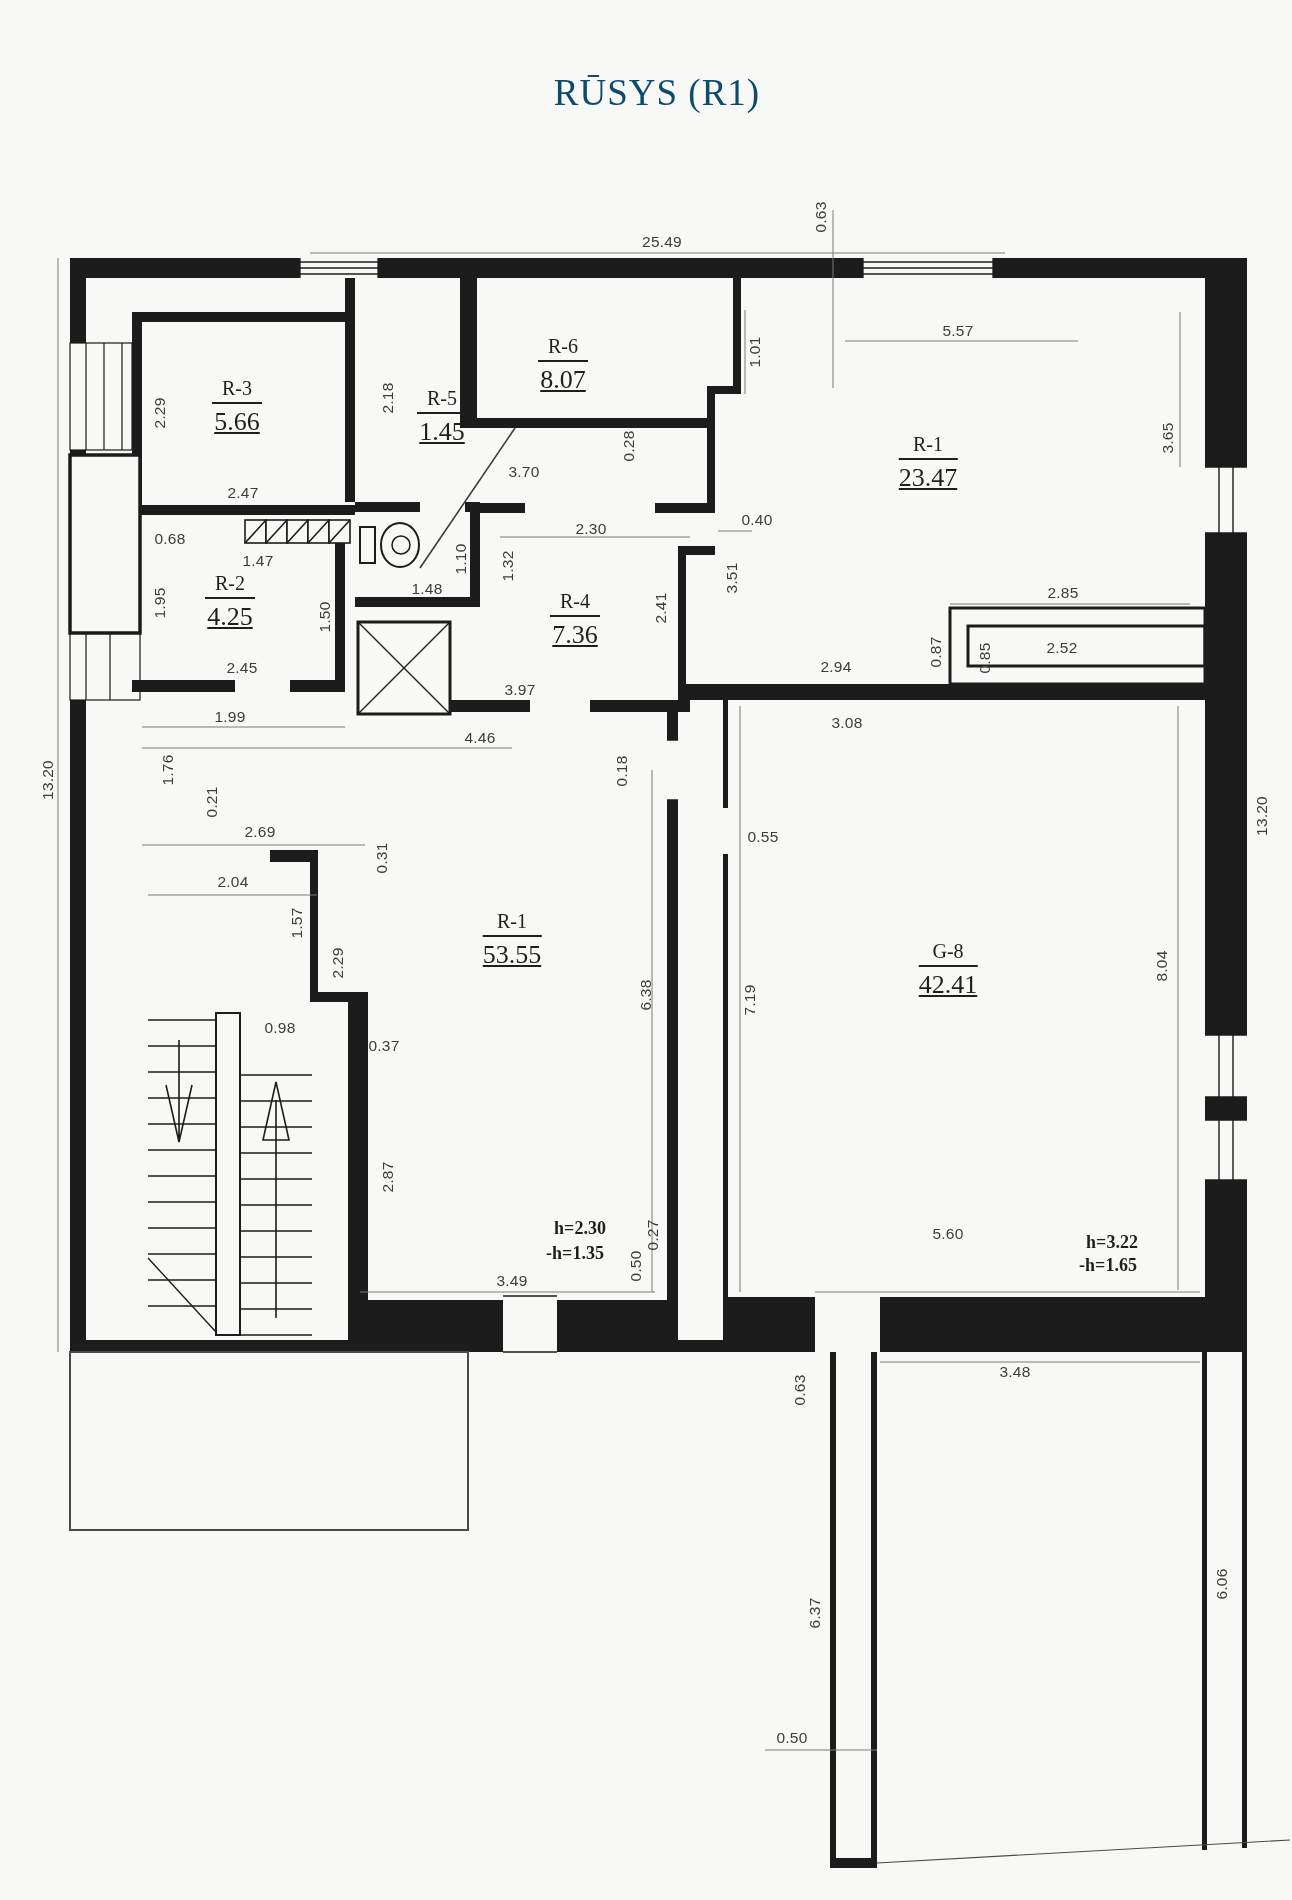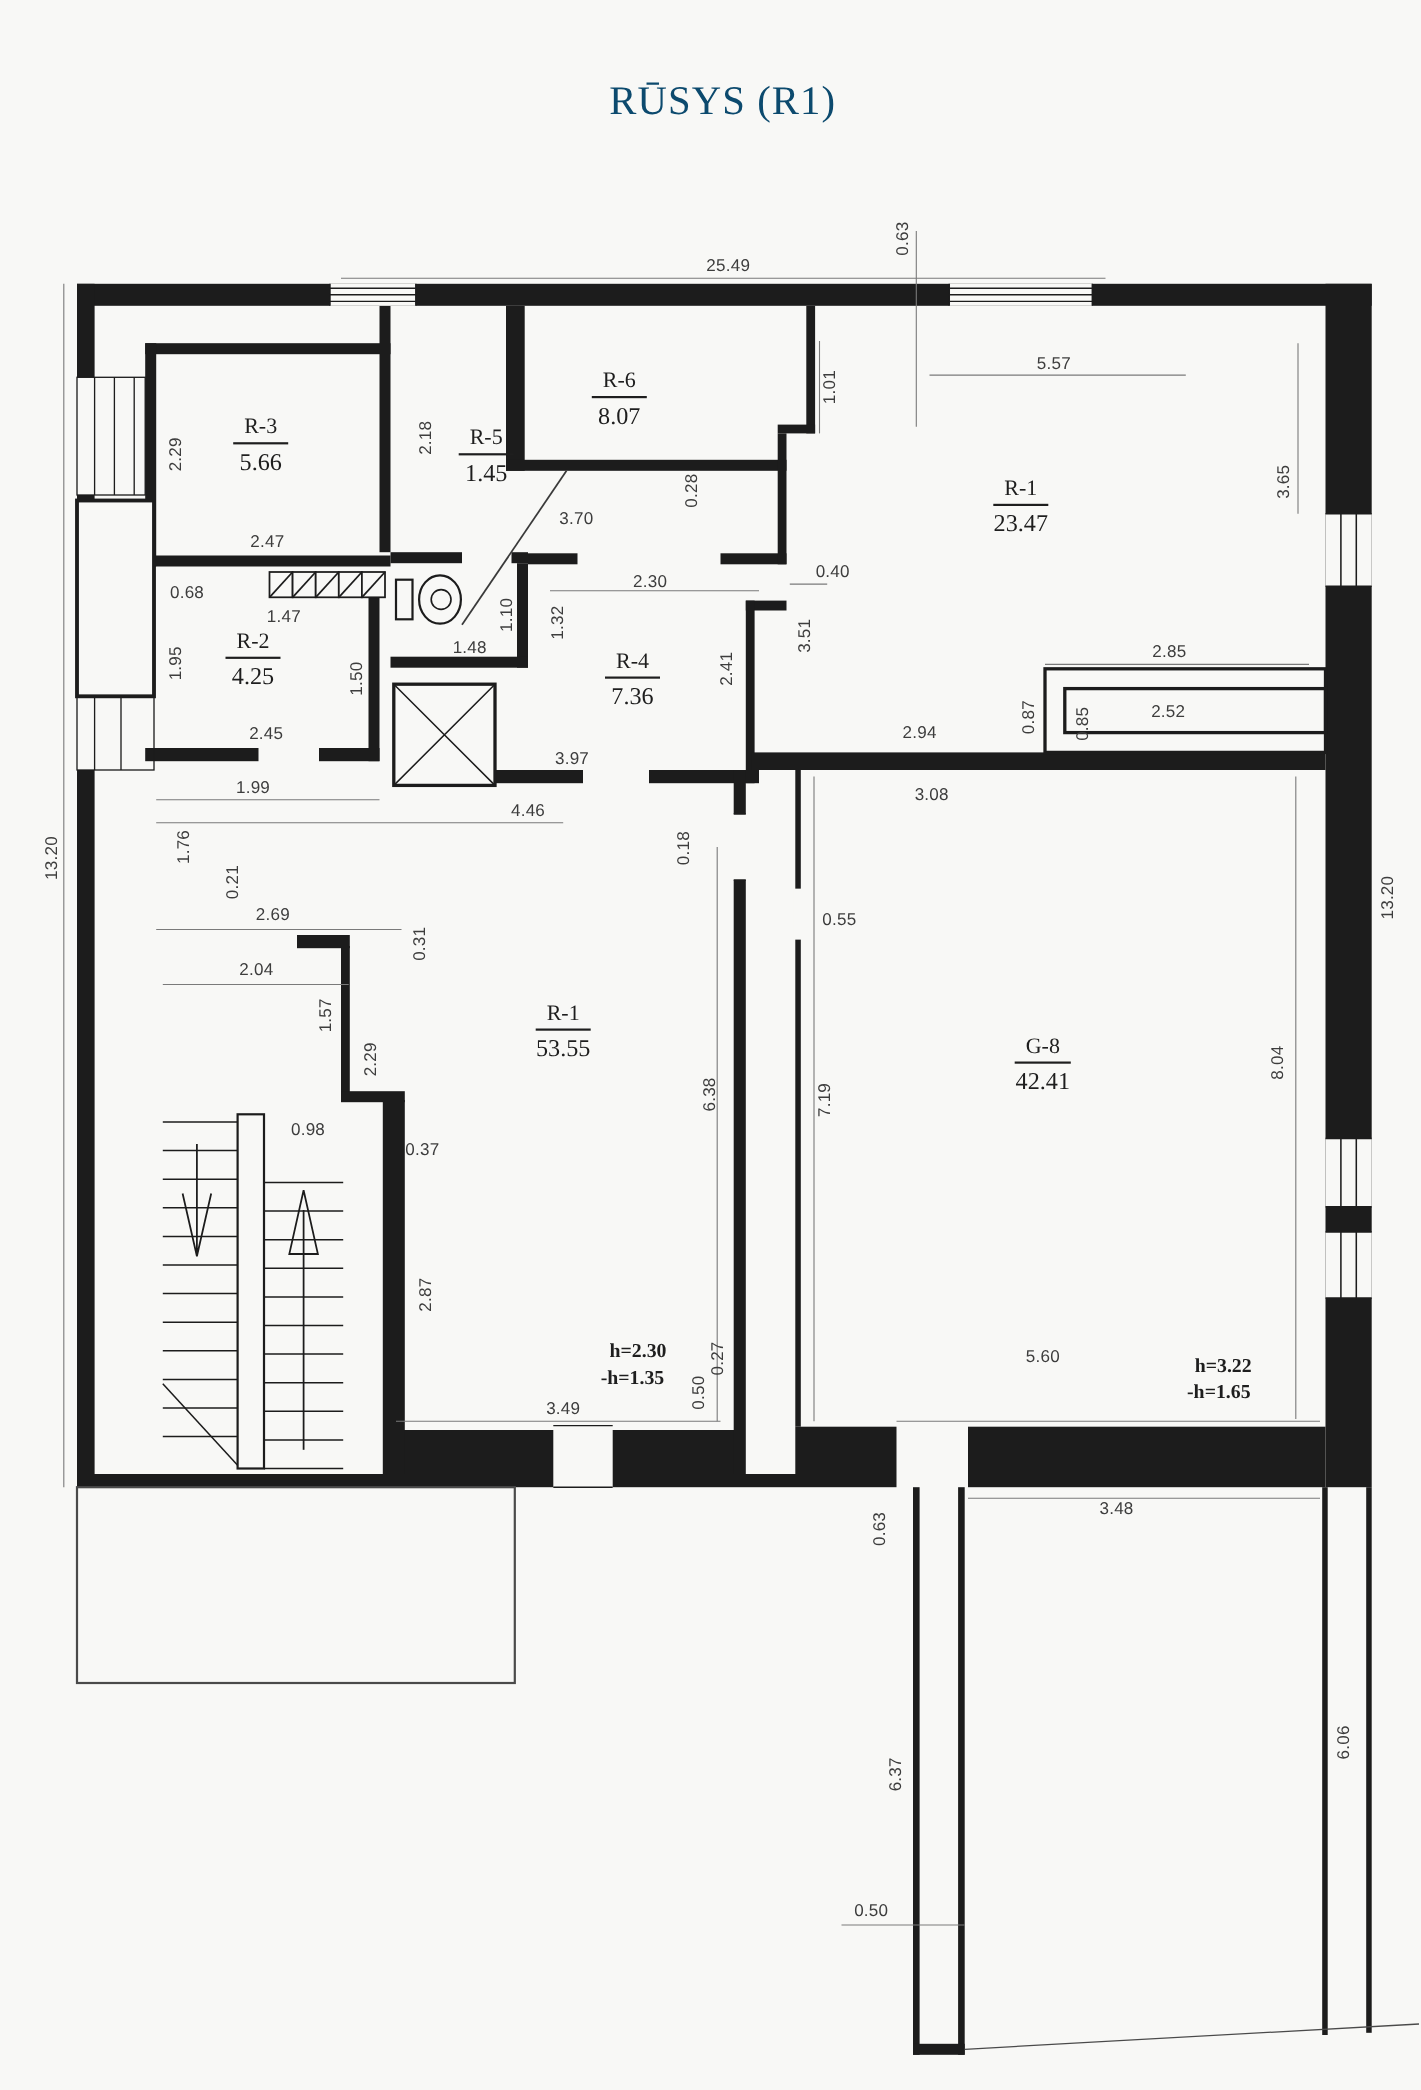--- a/index.html
+++ b/index.html
@@ -8,21 +8,21 @@
   .plan svg{position:absolute;left:0;top:0;}
   .title{position:absolute;transform:translate(-50%,-50%);font-family:"Liberation Serif",serif;
          font-size:37px;color:#0c4a6e;letter-spacing:1px;white-space:nowrap;}
   .dim{position:absolute;transform:translate(-50%,-50%);font-size:15.5px;color:#3d3d3d;
        letter-spacing:.2px;white-space:nowrap;line-height:1;}
   .dim.v{transform:translate(-50%,-50%) rotate(-90deg);}
   .room{position:absolute;transform:translate(-50%,0);text-align:center;color:#1e1e1e;
         font-family:"Liberation Serif",serif;}
   .room .rname{font-size:20px;line-height:1.05;border-bottom:2.5px solid #1e1e1e;
                padding:0 10px 3px;white-space:nowrap;}
-  .room .rarea{font-size:22px;padding-top:3px;white-space:nowrap;}
+  .room .rarea{font-size:26px;padding-top:3px;white-space:nowrap;text-decoration:underline;}
   .hnote{position:absolute;transform:translate(-50%,-50%);font-family:"Liberation Serif",serif;
          font-weight:bold;font-size:18px;color:#1e1e1e;white-space:nowrap;}
 </style>
 </head>
 <body>
 
 <div class="plan">
 
   <svg width="1292" height="1900" viewBox="0 0 1292 1900">
 
@@ -244,21 +244,21 @@
   <div class="dim v" style="left:985px;top:658px">0.85</div>
   <div class="dim" style="left:1062px;top:648px">2.52</div>
   <div class="dim" style="left:847px;top:723px">3.08</div>
   <div class="dim" style="left:242px;top:668px">2.45</div>
   <div class="dim" style="left:230px;top:717px">1.99</div>
   <div class="dim" style="left:480px;top:738px">4.46</div>
   <div class="dim v" style="left:622px;top:771px">0.18</div>
   <div class="dim" style="left:763px;top:837px">0.55</div>
   <div class="dim v" style="left:168px;top:770px">1.76</div>
   <div class="dim v" style="left:212px;top:802px">0.21</div>
-  <div class="dim" style="left:248px;top:832px">2.69</div>
+  <div class="dim" style="left:260px;top:832px">2.69</div>
   <div class="dim v" style="left:382px;top:858px">0.31</div>
   <div class="dim" style="left:233px;top:882px">2.04</div>
   <div class="dim v" style="left:297px;top:923px">1.57</div>
   <div class="dim v" style="left:338px;top:963px">2.29</div>
   <div class="dim" style="left:280px;top:1028px">0.98</div>
   <div class="dim" style="left:384px;top:1046px">0.37</div>
   <div class="dim v" style="left:388px;top:1177px">2.87</div>
   <div class="dim v" style="left:646px;top:995px">6.38</div>
   <div class="dim v" style="left:750px;top:1000px">7.19</div>
   <div class="dim v" style="left:1162px;top:966px">8.04</div>

